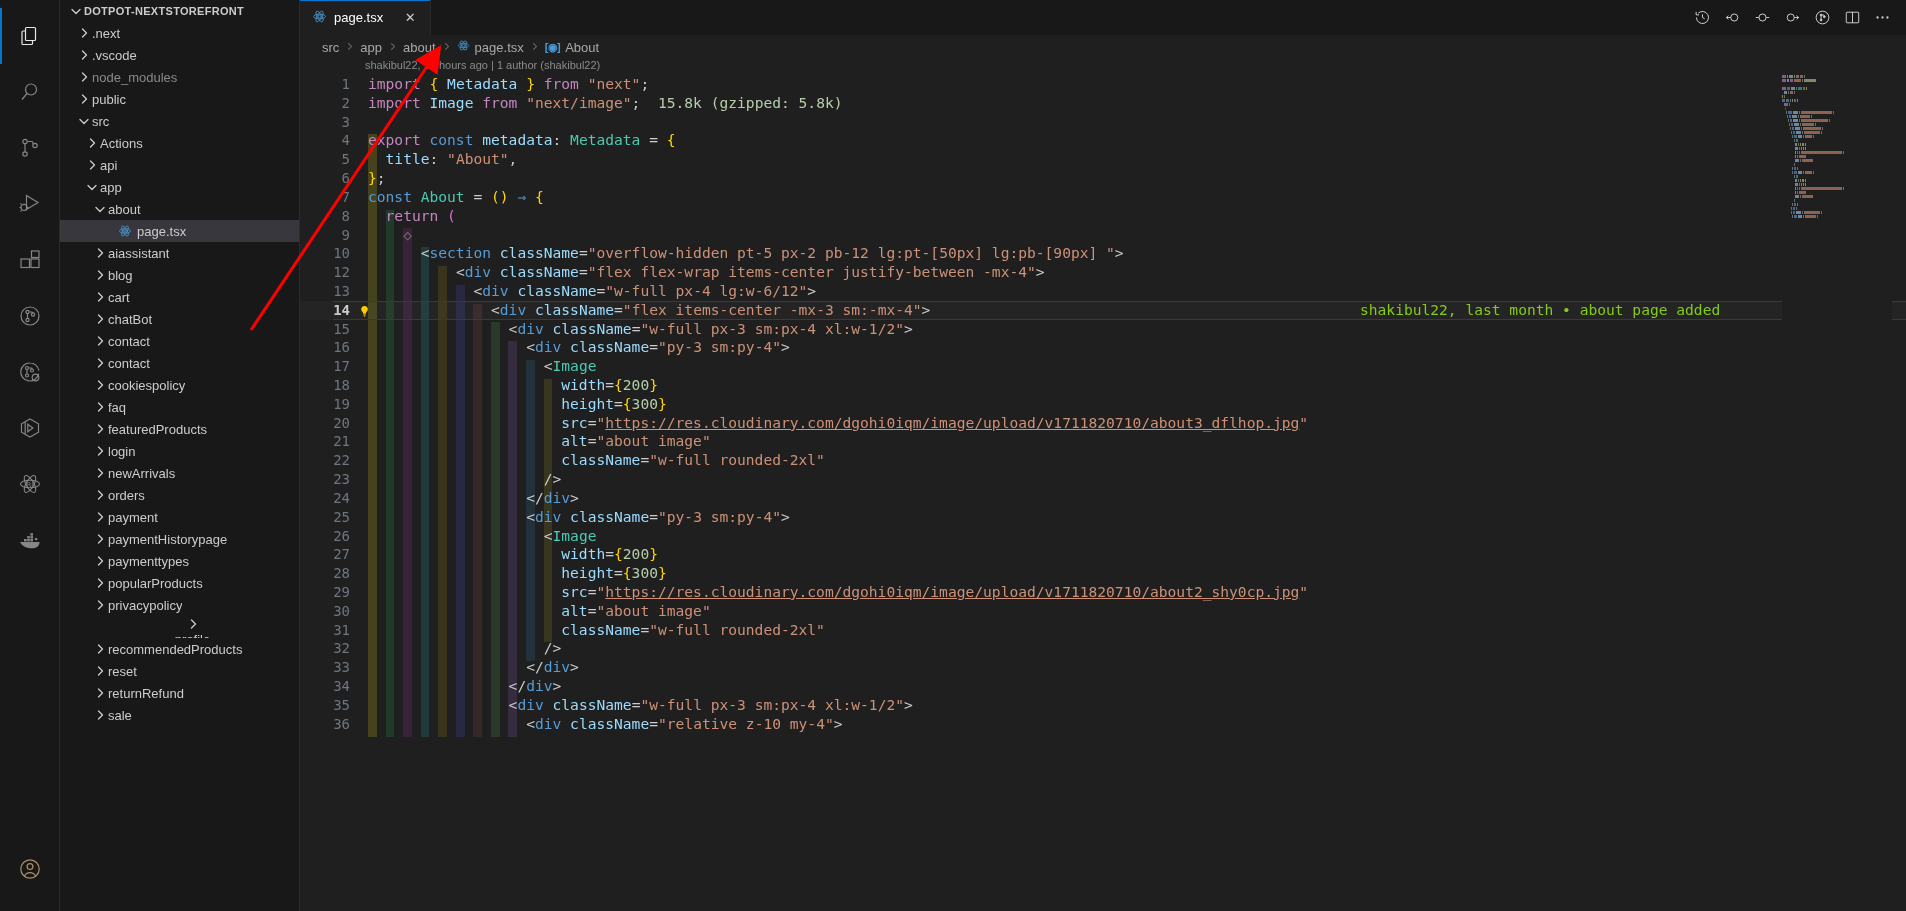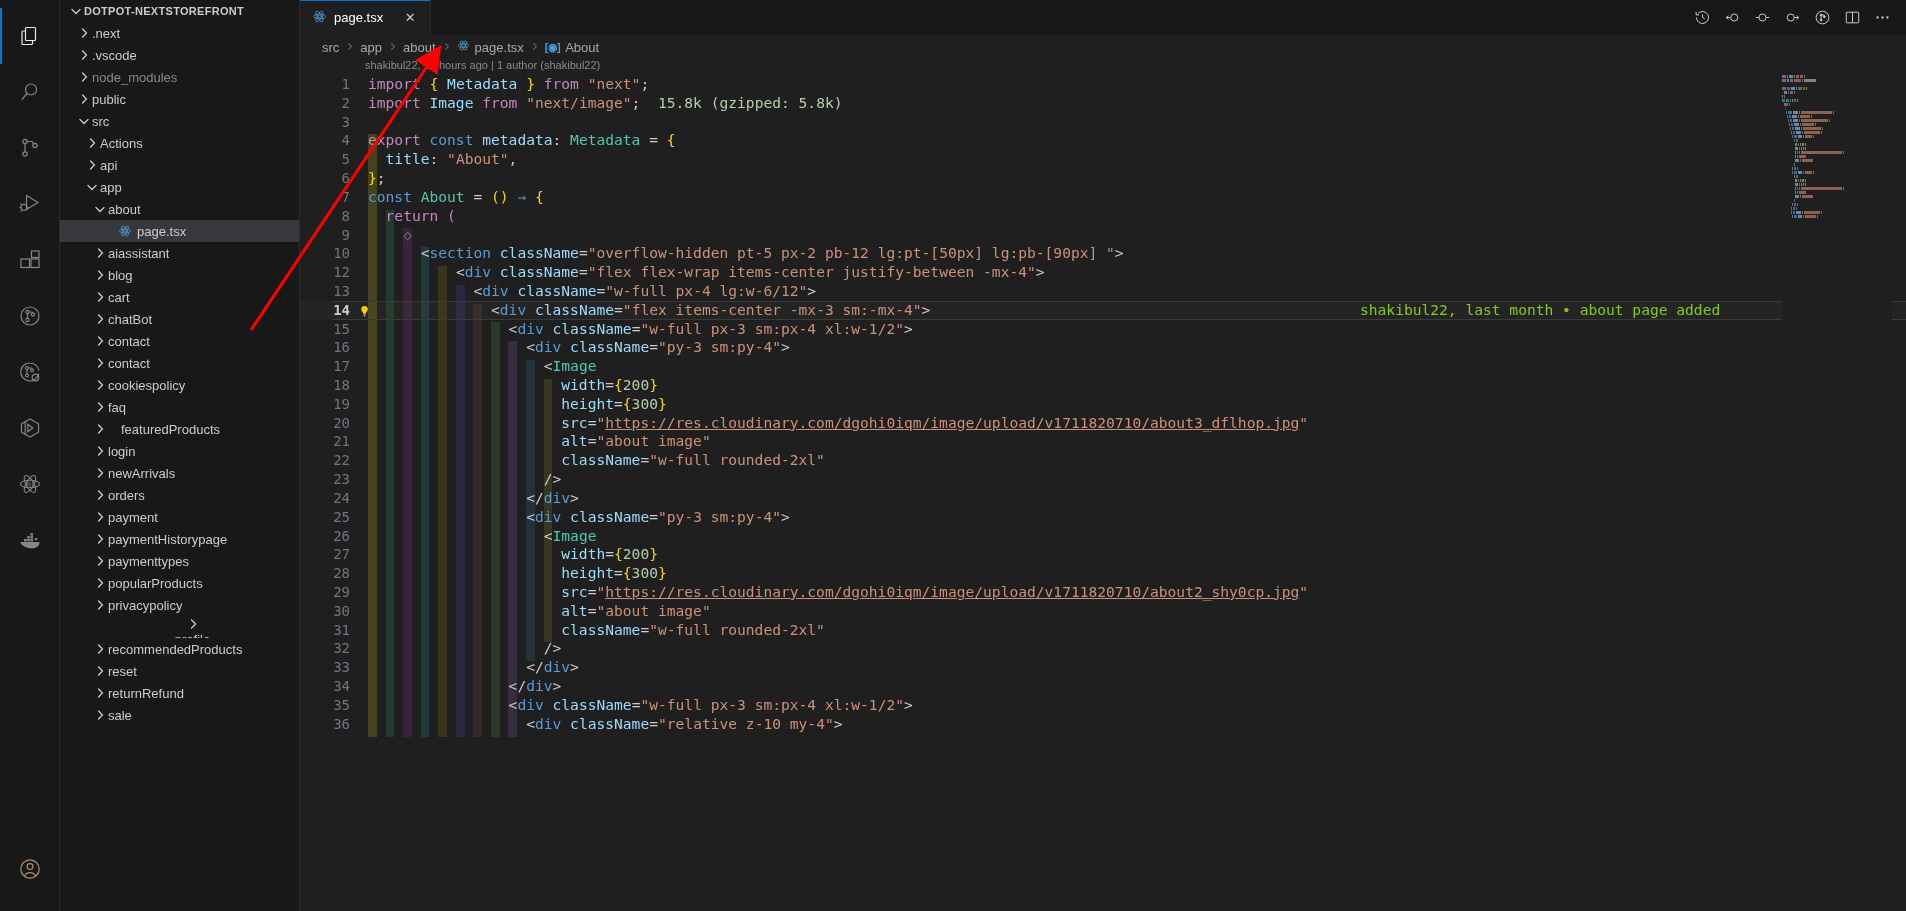--- a/index.html
+++ b/index.html
@@ -435,21 +435,21 @@
           <span class="lbl">cookiespolicy</span>
         </div>
         <div class="row" style="padding-left: 32px;">
           <span class="twist">
             <svg width="14" height="14" viewBox="0 0 14 14" fill="none" stroke="currentColor" stroke-width="1.3" stroke-linecap="round" stroke-linejoin="round">
               <path d="M5.5 3L9.5 7L5.5 11"></path>
             </svg>
           </span>
           <span class="lbl">faq</span>
         </div>
-        <div class="row" style="padding-left: 32px; gap: 13px;">
+        <div class="row" style="padding-left: 32px;">
           <span class="twist">
             <svg width="14" height="14" viewBox="0 0 14 14" fill="none" stroke="currentColor" stroke-width="1.3" stroke-linecap="round" stroke-linejoin="round">
               <path d="M5.5 3L9.5 7L5.5 11"></path>
             </svg>
           </span>
           <span class="lbl">featuredProducts</span>
         </div>
         <div class="row" style="padding-left: 32px;">
           <span class="twist">
             <svg width="14" height="14" viewBox="0 0 14 14" fill="none" stroke="currentColor" stroke-width="1.3" stroke-linecap="round" stroke-linejoin="round">

